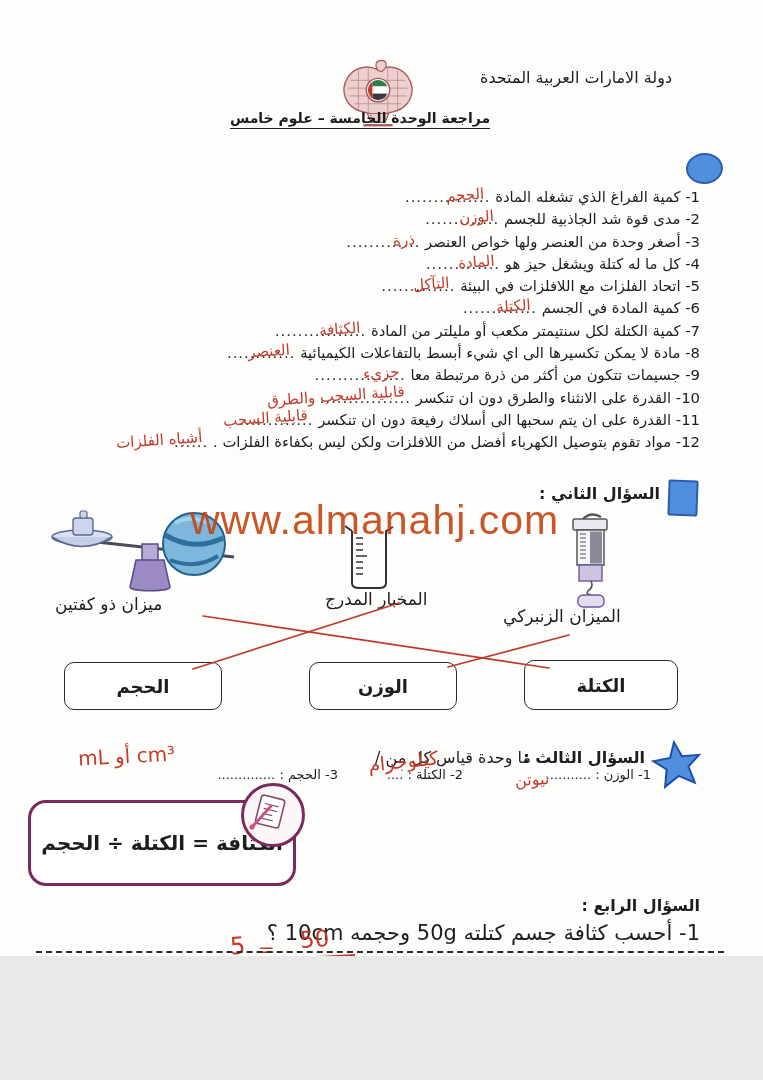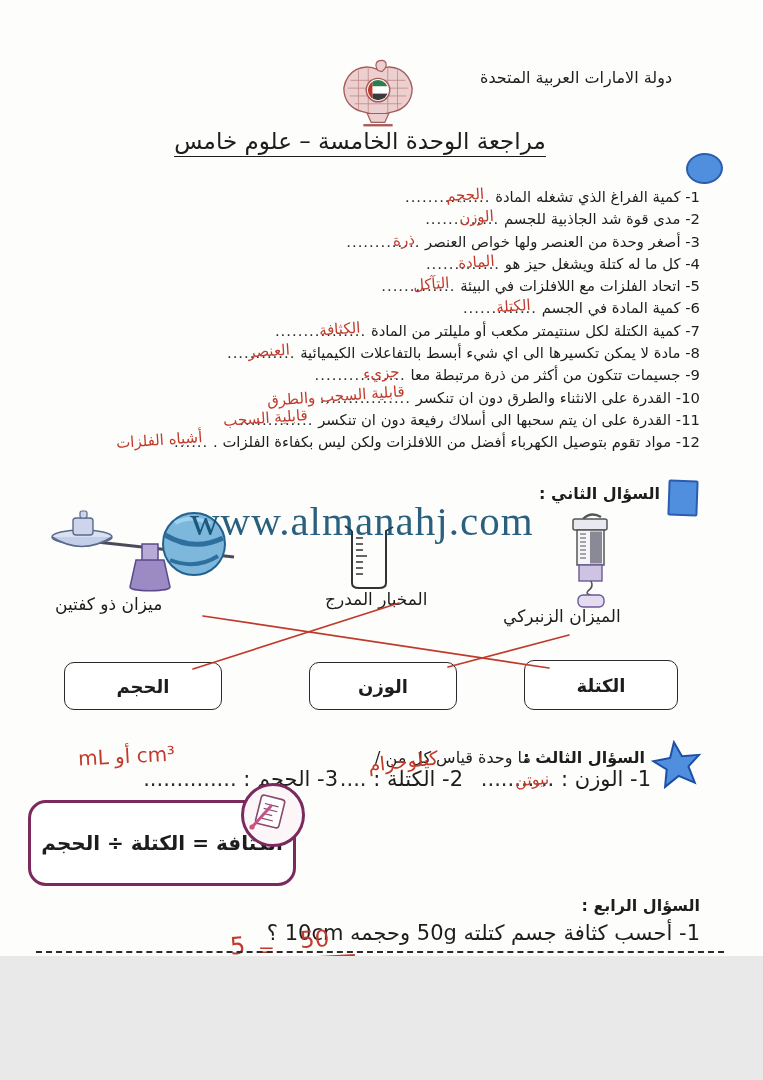--- a/index.html
+++ b/index.html
@@ -6,42 +6,42 @@
   .page{
     position:relative;width:763px;height:956px;margin:0 auto;
     background:#fdfdfb;overflow:hidden;
     font-family:"DejaVu Sans",sans-serif;color:#1d1d1d;
   }
   .abs{position:absolute;}
   .rtl{direction:rtl;}
   
   .gov-text{left:480px;top:64px;font-size:16px;line-height:27px;direction:rtl;text-align:right;white-space:nowrap;}
   .emblem{left:337px;top:58px;}
-  .doc-title{left:160px;top:128px;width:400px;text-align:center;font-size:23px;font-weight:normal;direction:rtl;}
+  .doc-title{left:160px;top:110px;width:400px;text-align:center;font-size:14px;font-weight:bold;direction:rtl;}
   .doc-title span{border-bottom:1.6px solid #1d1d1d;padding-bottom:2px;}
   
   .qhead{font-size:16px;font-weight:600;direction:rtl;white-space:nowrap;}
   
   .q1-list{right:63px;top:186px;direction:rtl;text-align:right;font-size:14.8px;line-height:22.3px;}
   .q1-row{white-space:nowrap;}
   .blank{position:relative;display:inline-block;}
   .dots{letter-spacing:1px;color:#2a2a2a;}
   .hand{color:#c23a2c;display:inline-block;}
   .ans{position:absolute;right:6px;bottom:2px;font-size:15px;white-space:nowrap;transform:rotate(-4deg);}
   
   .marker-ellipse{left:686px;top:153px;width:33px;height:27px;background:#4f8fdd;border:2px solid #2b5cb0;border-radius:50%;transform:rotate(-4deg);}
   .marker-square{left:668px;top:480px;width:26px;height:32px;background:#4f8fdd;border:2px solid #2b5cb0;border-radius:2px;transform:rotate(2deg);}
   
   .instr-label{font-size:17px;direction:rtl;white-space:nowrap;}
   .match-box{border:1.7px solid #2a2a2a;border-radius:10px;background:#fff;
     display:flex;align-items:center;justify-content:center;font-weight:bold;font-size:18px;direction:rtl;}
-  .watermark{left:190px;top:497px;font-family:Liberation Serif, serif;font-size:41px;color:#0c4a6e;opacity:.88;letter-spacing:1px;z-index:5;white-space:nowrap;}
+  .watermark{left:190px;top:497px;font-family:Liberation Sans, sans-serif;font-size:41px;color:#c2410c;opacity:.88;letter-spacing:1px;z-index:5;white-space:nowrap;}
   .lines-overlay{left:0;top:0;z-index:6;pointer-events:none;}
   
-  .q3-item{font-size:21px;direction:rtl;white-space:nowrap;}
+  .q3-item{font-size:13px;direction:rtl;white-space:nowrap;}
   
   .formula-box{left:28px;top:800px;width:262px;height:80px;border:3.5px solid #7b2a5e;border-radius:18px;background:#fff;
     display:flex;align-items:center;justify-content:center;z-index:2;}
   .formula-text{font-size:20px;font-weight:bold;direction:rtl;white-space:nowrap;}
   .formula-badge{position:absolute;right:-12px;top:-20px;width:58px;height:58px;border:3px solid #7b2a5e;border-radius:50%;background:#fdf6f9;}
   
   .dash-line{border-top:2.5px dashed #2b2b2b;width:688px;left:36px;height:0;}
   .fr-bar{left:281px;top:956px;width:74px;height:3px;background:#c23a2c;transform:rotate(-3deg);z-index:3;}
   .footer-credit{left:538px;top:1042px;font-family:"DejaVu Serif",serif;font-size:17px;color:#c2410c;}
 </style>

